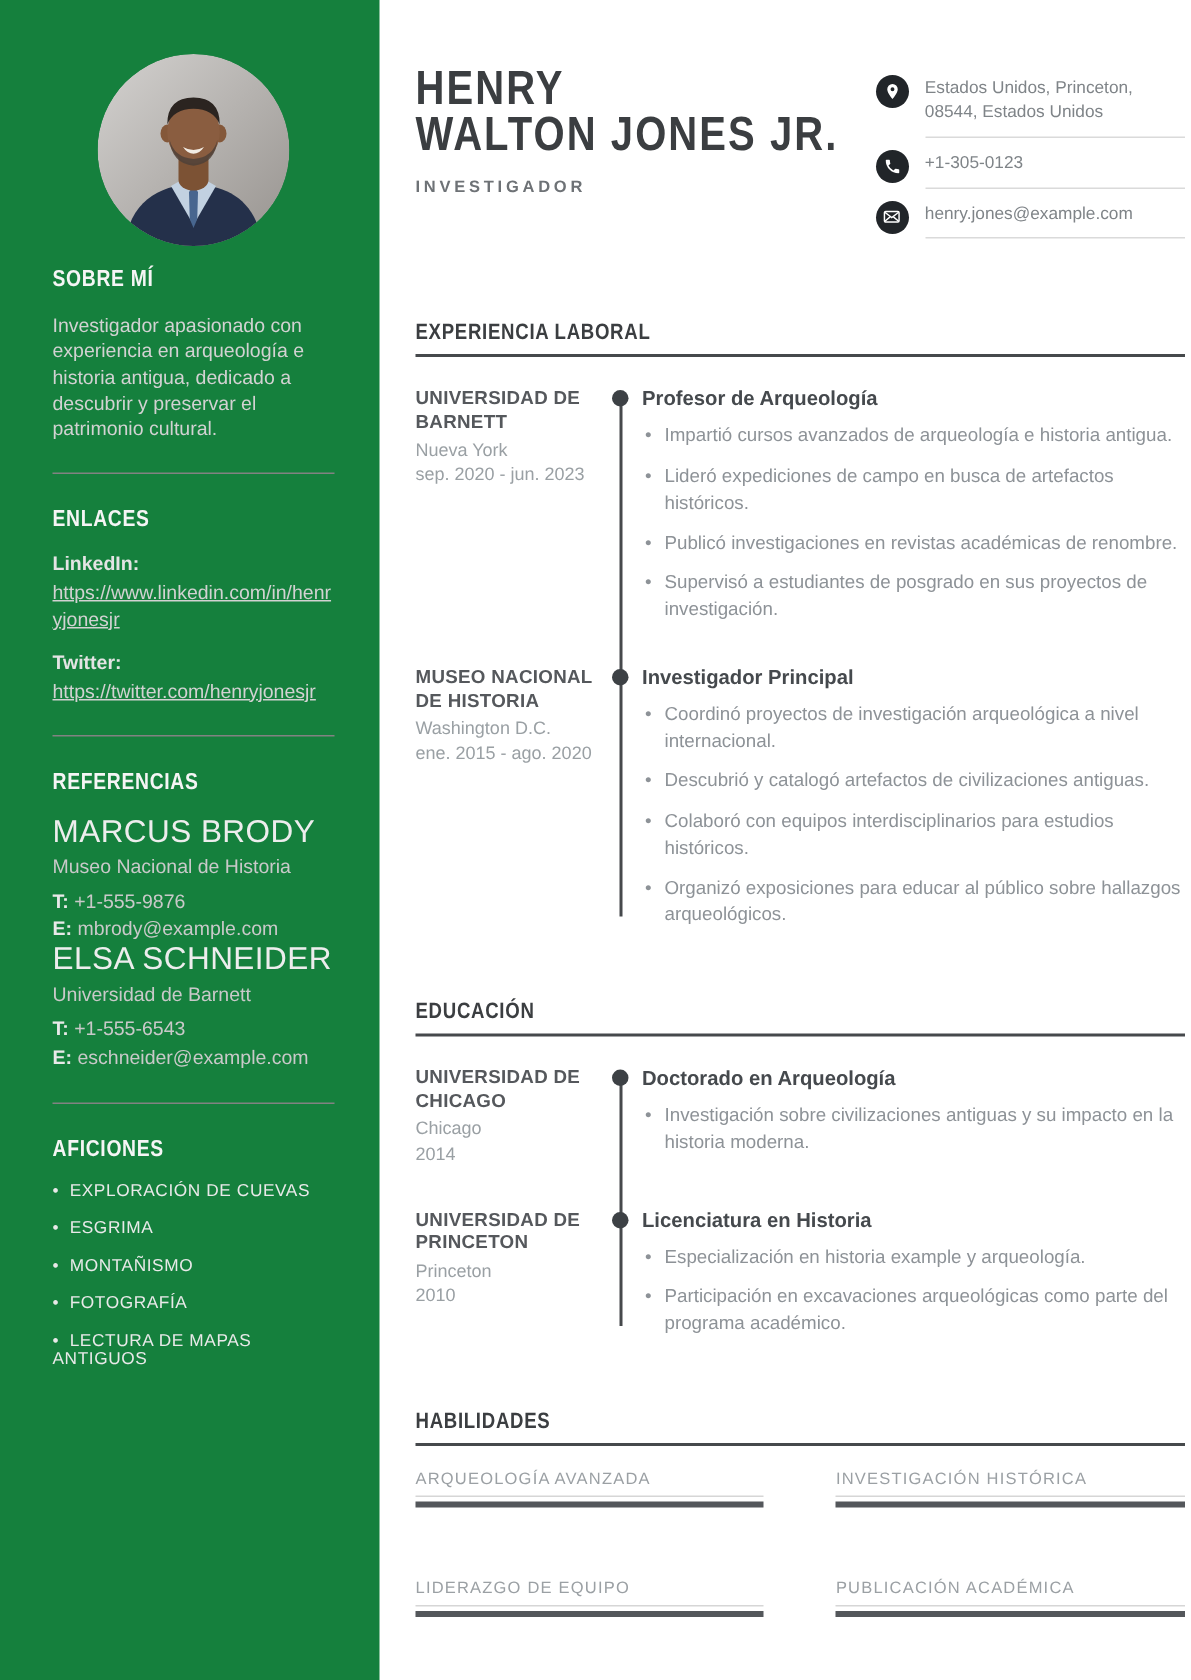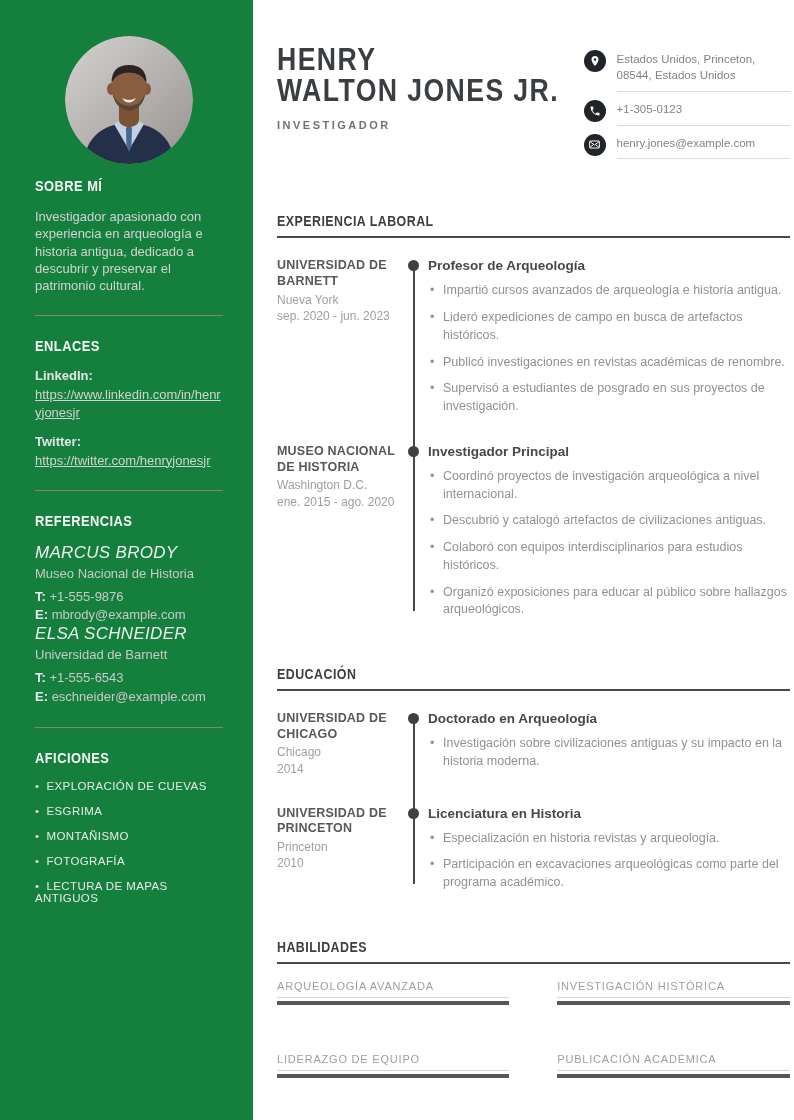--- a/index.html
+++ b/index.html
@@ -10,21 +10,21 @@
   
   .sidebar { flex: 0 0 253px; width: 253px; background: #15803d; color: #d4d4d4; padding: 36px 30px 0 35px; }
   .photo { display: block; width: 128px; height: 128px; border-radius: 50%; overflow: hidden; margin: 0 auto 14px auto; }
   .sb-heading { font-size: 14px; font-weight: bold; color: #f5f5f5; letter-spacing: .5px; margin: 0 0 14px 0; }
   .sb-heading .cond, .m-heading .cond, .name-line .cond { display: inline-block; transform: scale(0.92, 1.1); transform-origin: left bottom; white-space: nowrap; }
   .sb-about { font-size: 13px; line-height: 1.33; color: #d2d2d2; margin: 0; }
   .sb-divider { border: none; border-top: 1px solid #828282; margin: 21px 0 22px 0; }
   .link-label { font-weight: bold; font-size: 13px; color: #e4e4e4; margin: 12px 0 3px 0; }
   .link-label:first-of-type { margin-top: 0; }
   .link-url { display: block; font-size: 13px; color: #d2d2d2; text-decoration: underline; word-break: break-all; line-height: 1.35; cursor: pointer; }
-  .ref-name { font-size: 17px; color: #ededed; letter-spacing: .3px; margin: 13px 0 3px 0; font-weight: normal; font-style: italic; }
+  .ref-name { font-size: 21px; color: #ededed; letter-spacing: .3px; margin: 13px 0 3px 0; font-weight: normal; }
   .ref-name:first-of-type { margin-top: 0; }
   .ref-org { font-size: 13px; color: #c9c9c9; margin: 0 0 7px 0; }
   .ref-line { font-size: 13px; color: #c9c9c9; line-height: 1.4; margin: 0; }
   .ref-line b { color: #e9e9e9; }
   .hobby-list { list-style: none; margin: 2px 0 0 0; padding: 0; }
   .hobby-list li { font-size: 11.5px; letter-spacing: .4px; color: #e9e9e9; margin-bottom: 13px; }
   .hobby-list li .blt { margin-right: 7px; }
 
   
   .main { flex: 1; padding: 46px 24px 0 24px; }
@@ -233,21 +233,21 @@
         <div class="entry">
           <div>
             <div class="org">UNIVERSIDAD DE PRINCETON</div>
             <div class="loc">Princeton</div>
             <div class="dates">2010</div>
           </div>
           <div class="entry-right">
             <span class="dot"></span>
             <h3 class="role">Licenciatura en Historia</h3>
             <ul class="bullets">
-              <li>Especialización en historia revistas y arqueología.</li>
+              <li>Especialización en historia example y arqueología.</li>
               <li>Participación en excavaciones arqueológicas como parte del programa académico.</li>
             </ul>
           </div>
         </div>
       </div>
     </section>
 
     <section class="section">
       <h2 class="m-heading"><span class="cond">HABILIDADES</span></h2>
       <div class="bar-grid">

